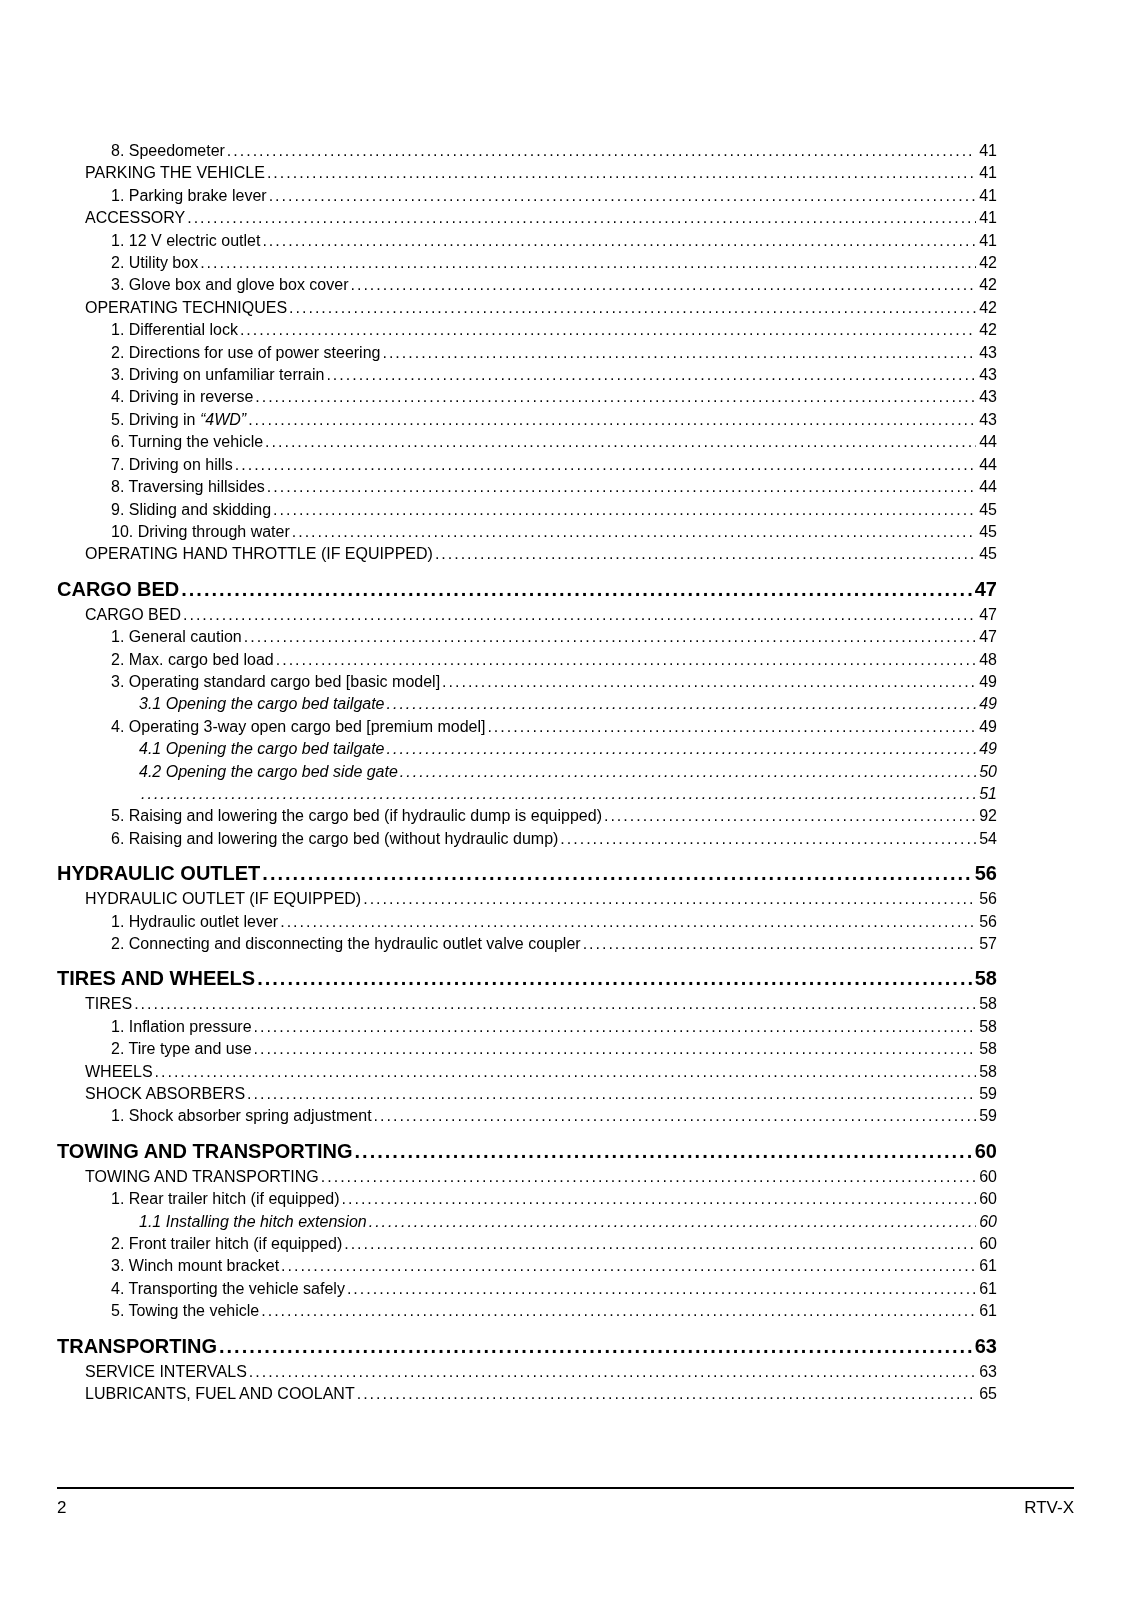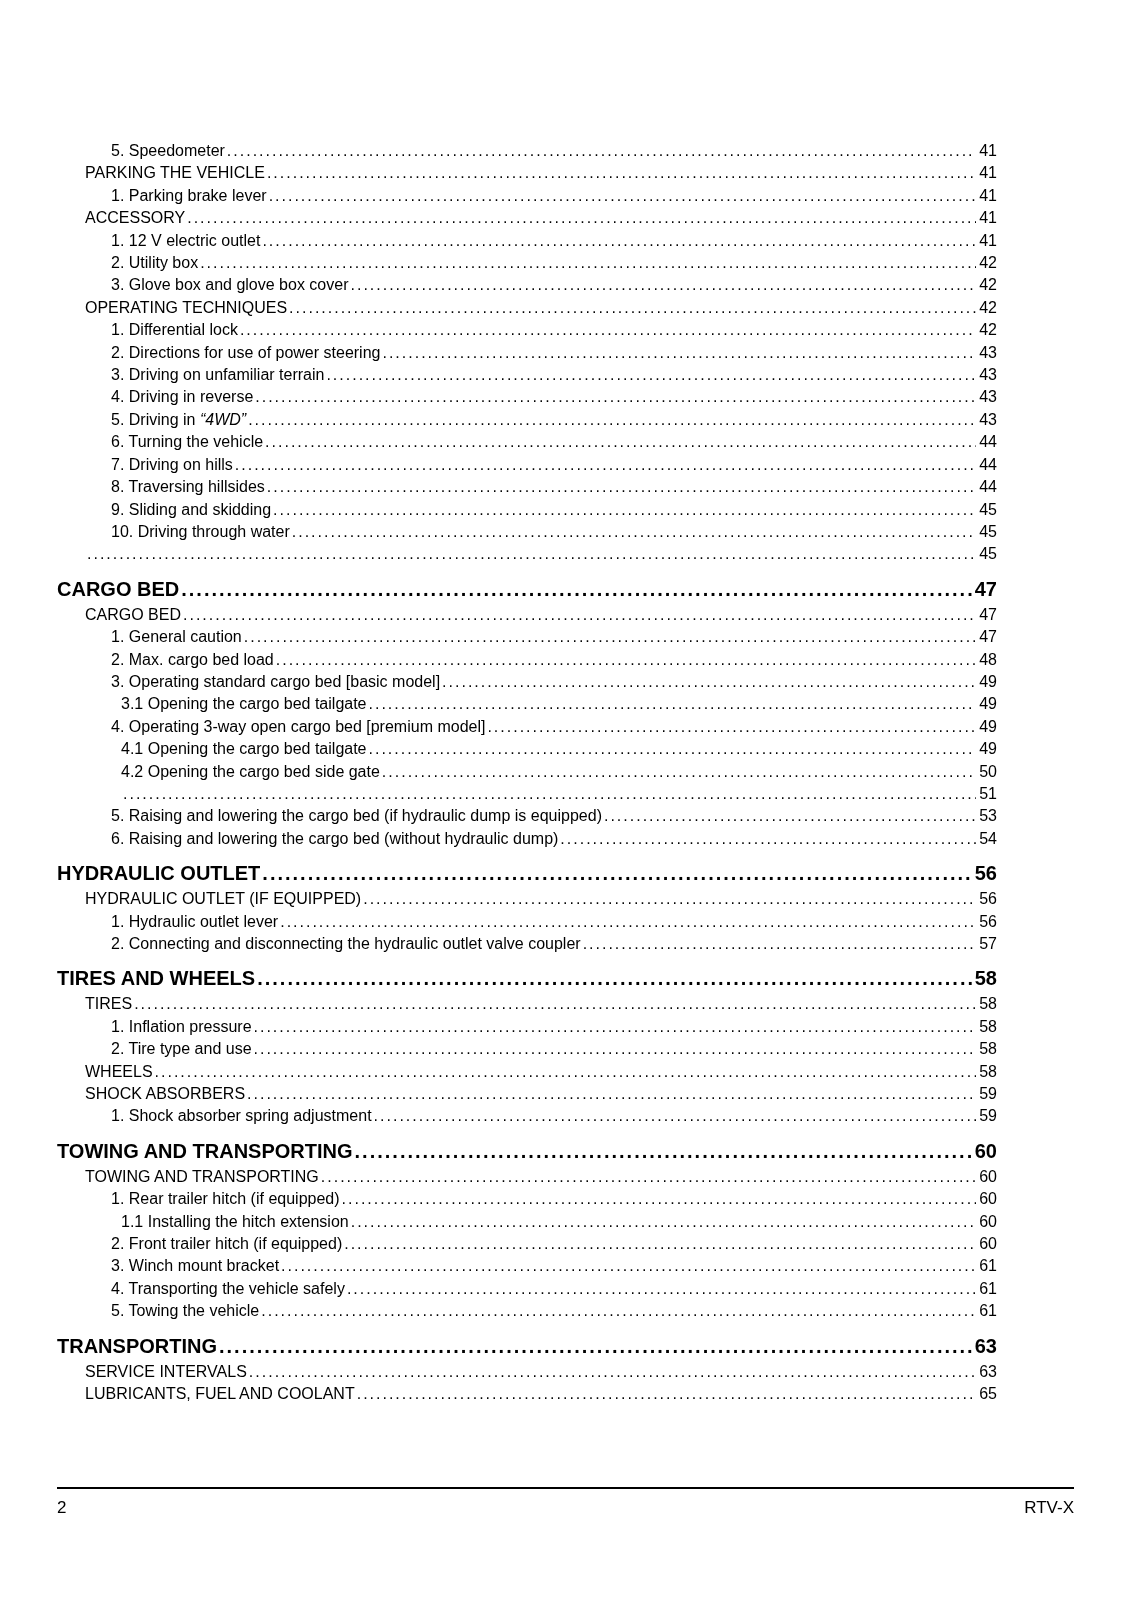--- a/index.html
+++ b/index.html
@@ -32,21 +32,21 @@
   }
   .toc-row.lv0 {
     font-size: 20px;
     font-weight: bold;
     line-height: 27px;
     margin-top: 10px;
     margin-bottom: 1px;
   }
   .toc-row.lv1 { margin-left: 28px; text-align: center; }
   .toc-row.lv2 { margin-left: 54px; }
-  .toc-row.lv3 { margin-left: 64px; }
+  .toc-row.lv3 { margin-left: 82px; font-style: italic; }
   .toc-title { flex: 0 0 auto; }
   .toc-title i { font-style: italic; }
   .leader {
     flex: 1 1 auto;
     overflow: hidden;
     white-space: nowrap;
     margin: 0 3px 0 2px;
     min-width: 12px;
   }
   .leader::after {
@@ -73,21 +73,21 @@
   }
 </style>
 </head>
 <body>
 
 <div class="page">
 
   <main class="toc">
 
       <div class="toc-row lv2">
-        <span class="toc-title">5.  Speedometer</span>
+        <span class="toc-title">8.  Speedometer</span>
         <span class="leader"></span>
         <span class="toc-page-num">41</span>
       </div>
 
       <div class="toc-row lv1">
         <span class="toc-title">PARKING THE VEHICLE</span>
         <span class="leader"></span>
         <span class="toc-page-num">41</span>
       </div>
 
@@ -181,20 +181,21 @@
         <span class="toc-page-num">45</span>
       </div>
 
       <div class="toc-row lv2">
         <span class="toc-title">10.  Driving through water</span>
         <span class="leader"></span>
         <span class="toc-page-num">45</span>
       </div>
 
       <div class="toc-row lv1">
+        <span class="toc-title">OPERATING HAND THROTTLE (IF EQUIPPED)</span>
         <span class="leader"></span>
         <span class="toc-page-num">45</span>
       </div>
 
 
       <div class="toc-row lv0">
         <span class="toc-title">CARGO BED</span>
         <span class="leader"></span>
         <span class="toc-page-num">47</span>
       </div>
@@ -248,21 +249,21 @@
       </div>
 
       <div class="toc-row lv3">
         <span class="leader"></span>
         <span class="toc-page-num">51</span>
       </div>
 
       <div class="toc-row lv2">
         <span class="toc-title">5.  Raising and lowering the cargo bed (if hydraulic dump is equipped)</span>
         <span class="leader"></span>
-        <span class="toc-page-num">53</span>
+        <span class="toc-page-num">92</span>
       </div>
 
       <div class="toc-row lv2">
         <span class="toc-title">6.  Raising and lowering the cargo bed (without hydraulic dump)</span>
         <span class="leader"></span>
         <span class="toc-page-num">54</span>
       </div>
 
       <div class="toc-row lv0">
         <span class="toc-title">HYDRAULIC OUTLET</span>

